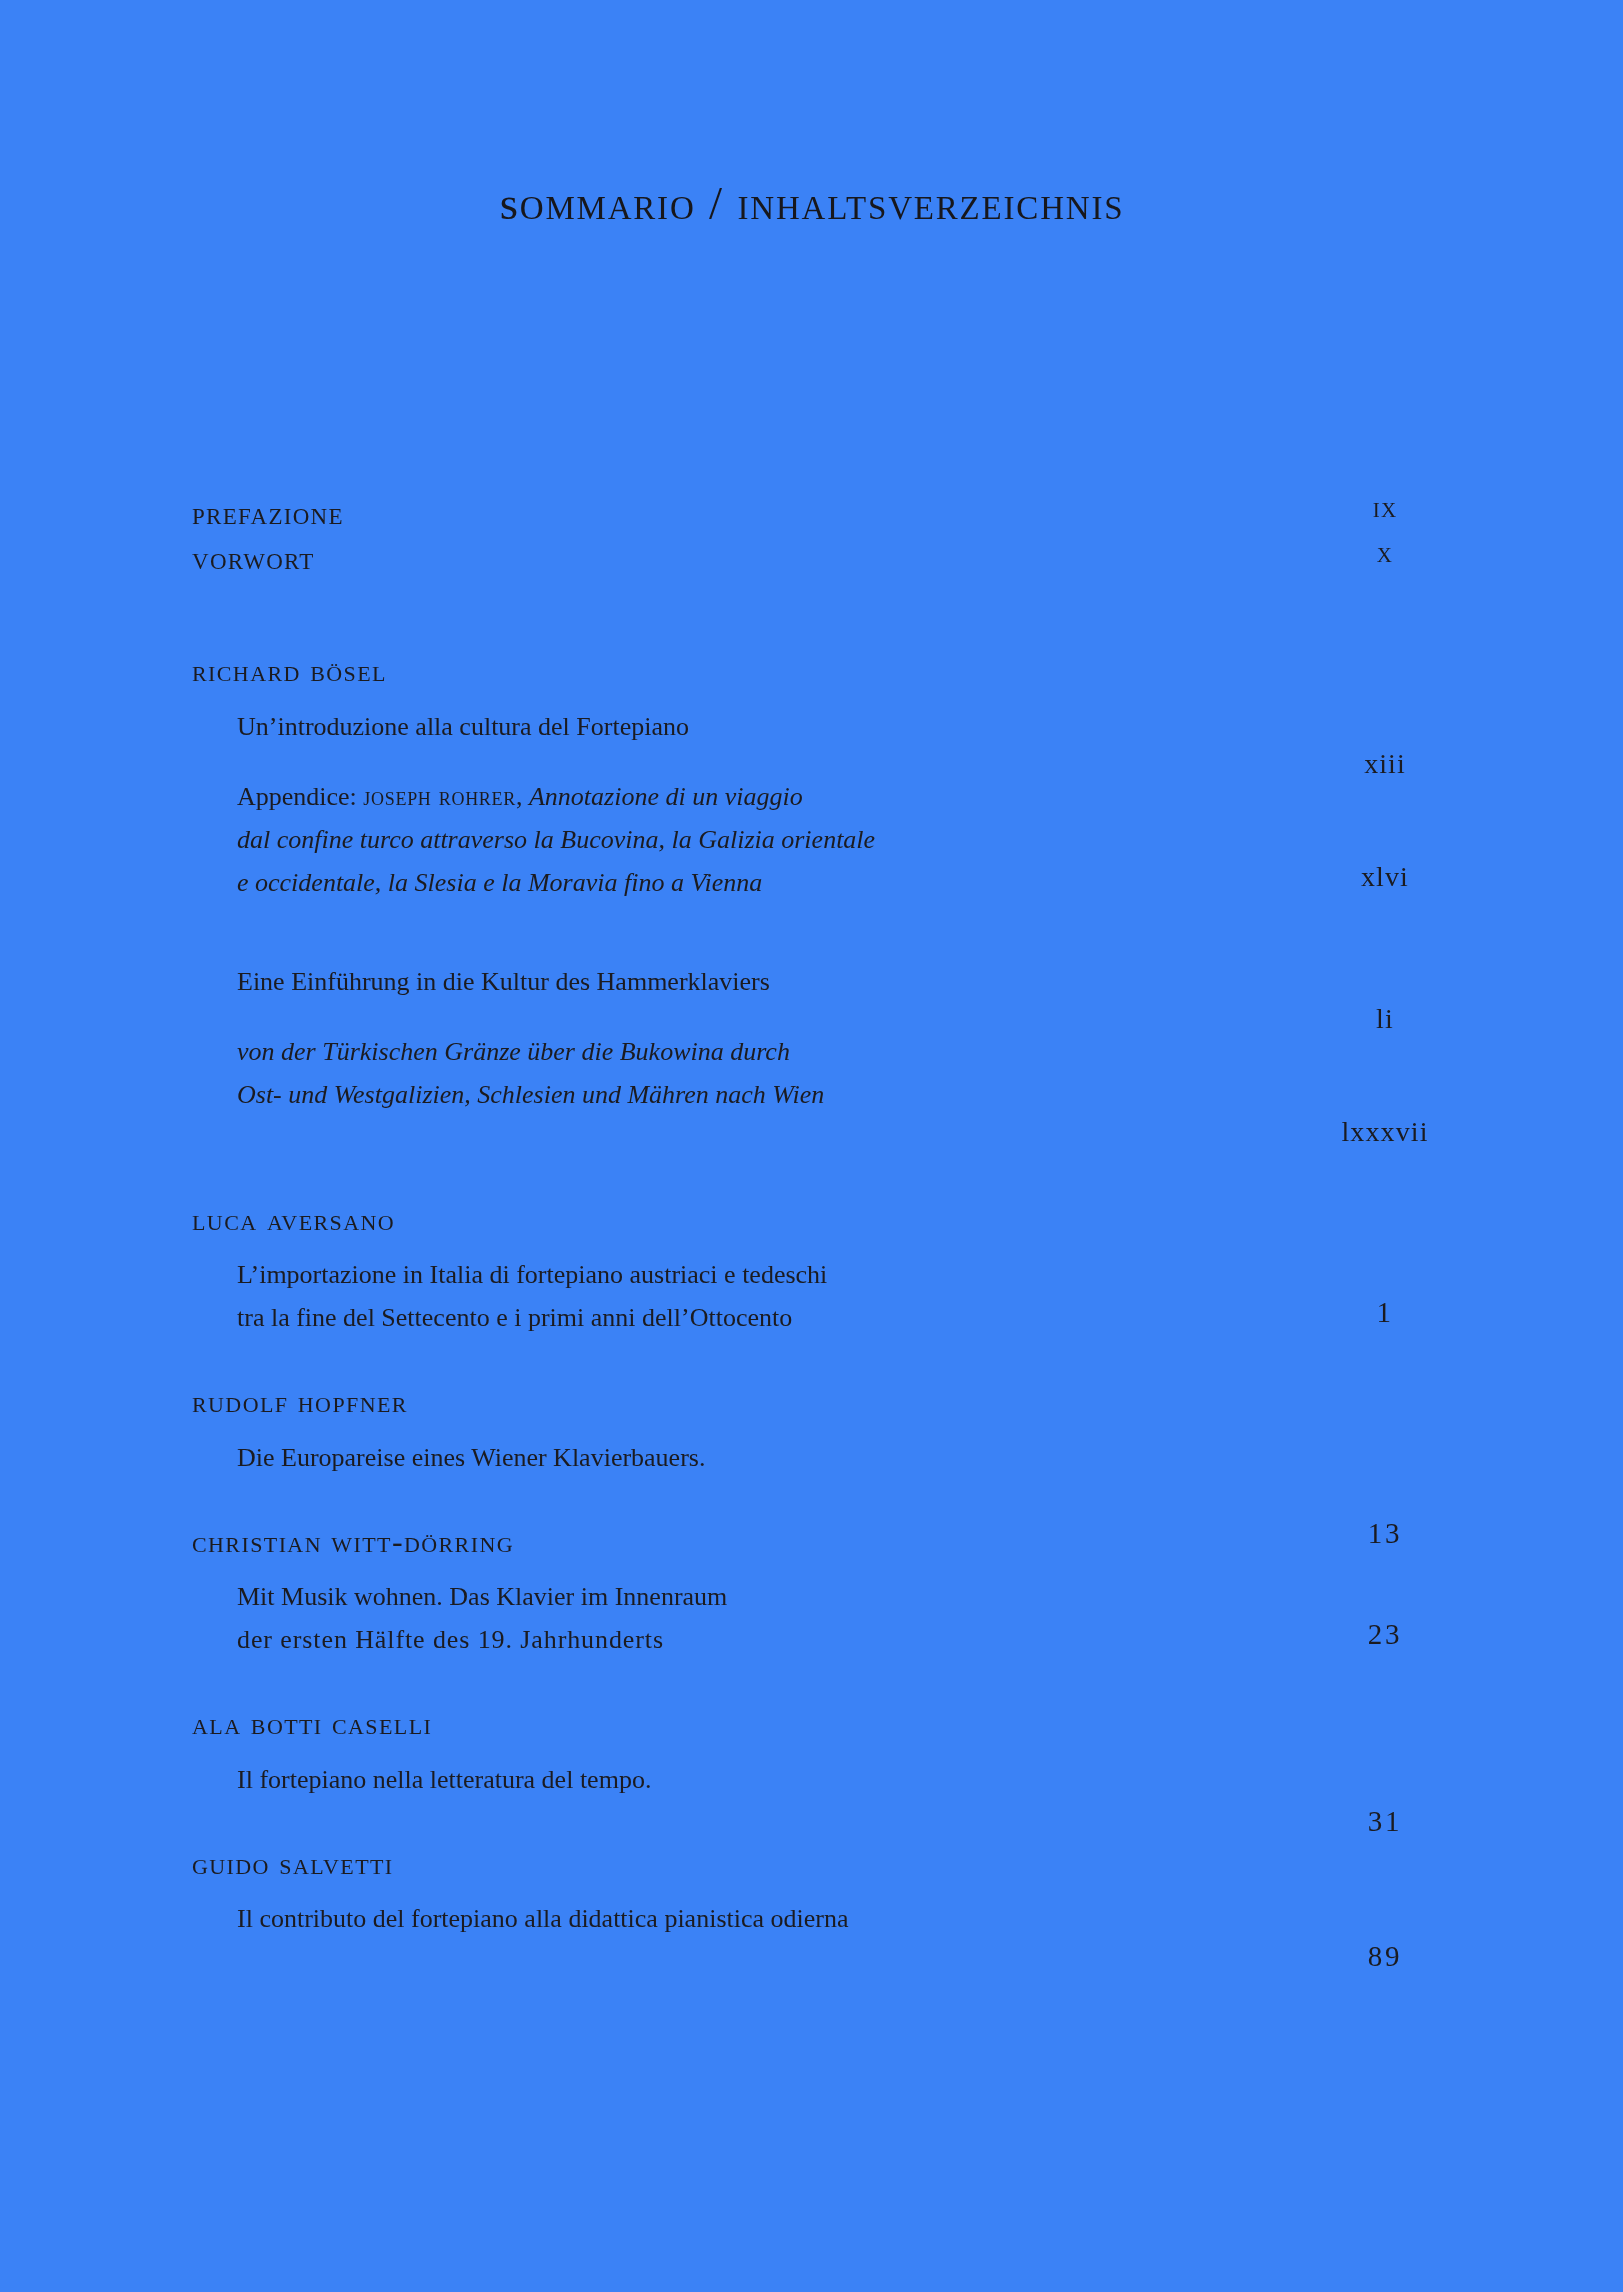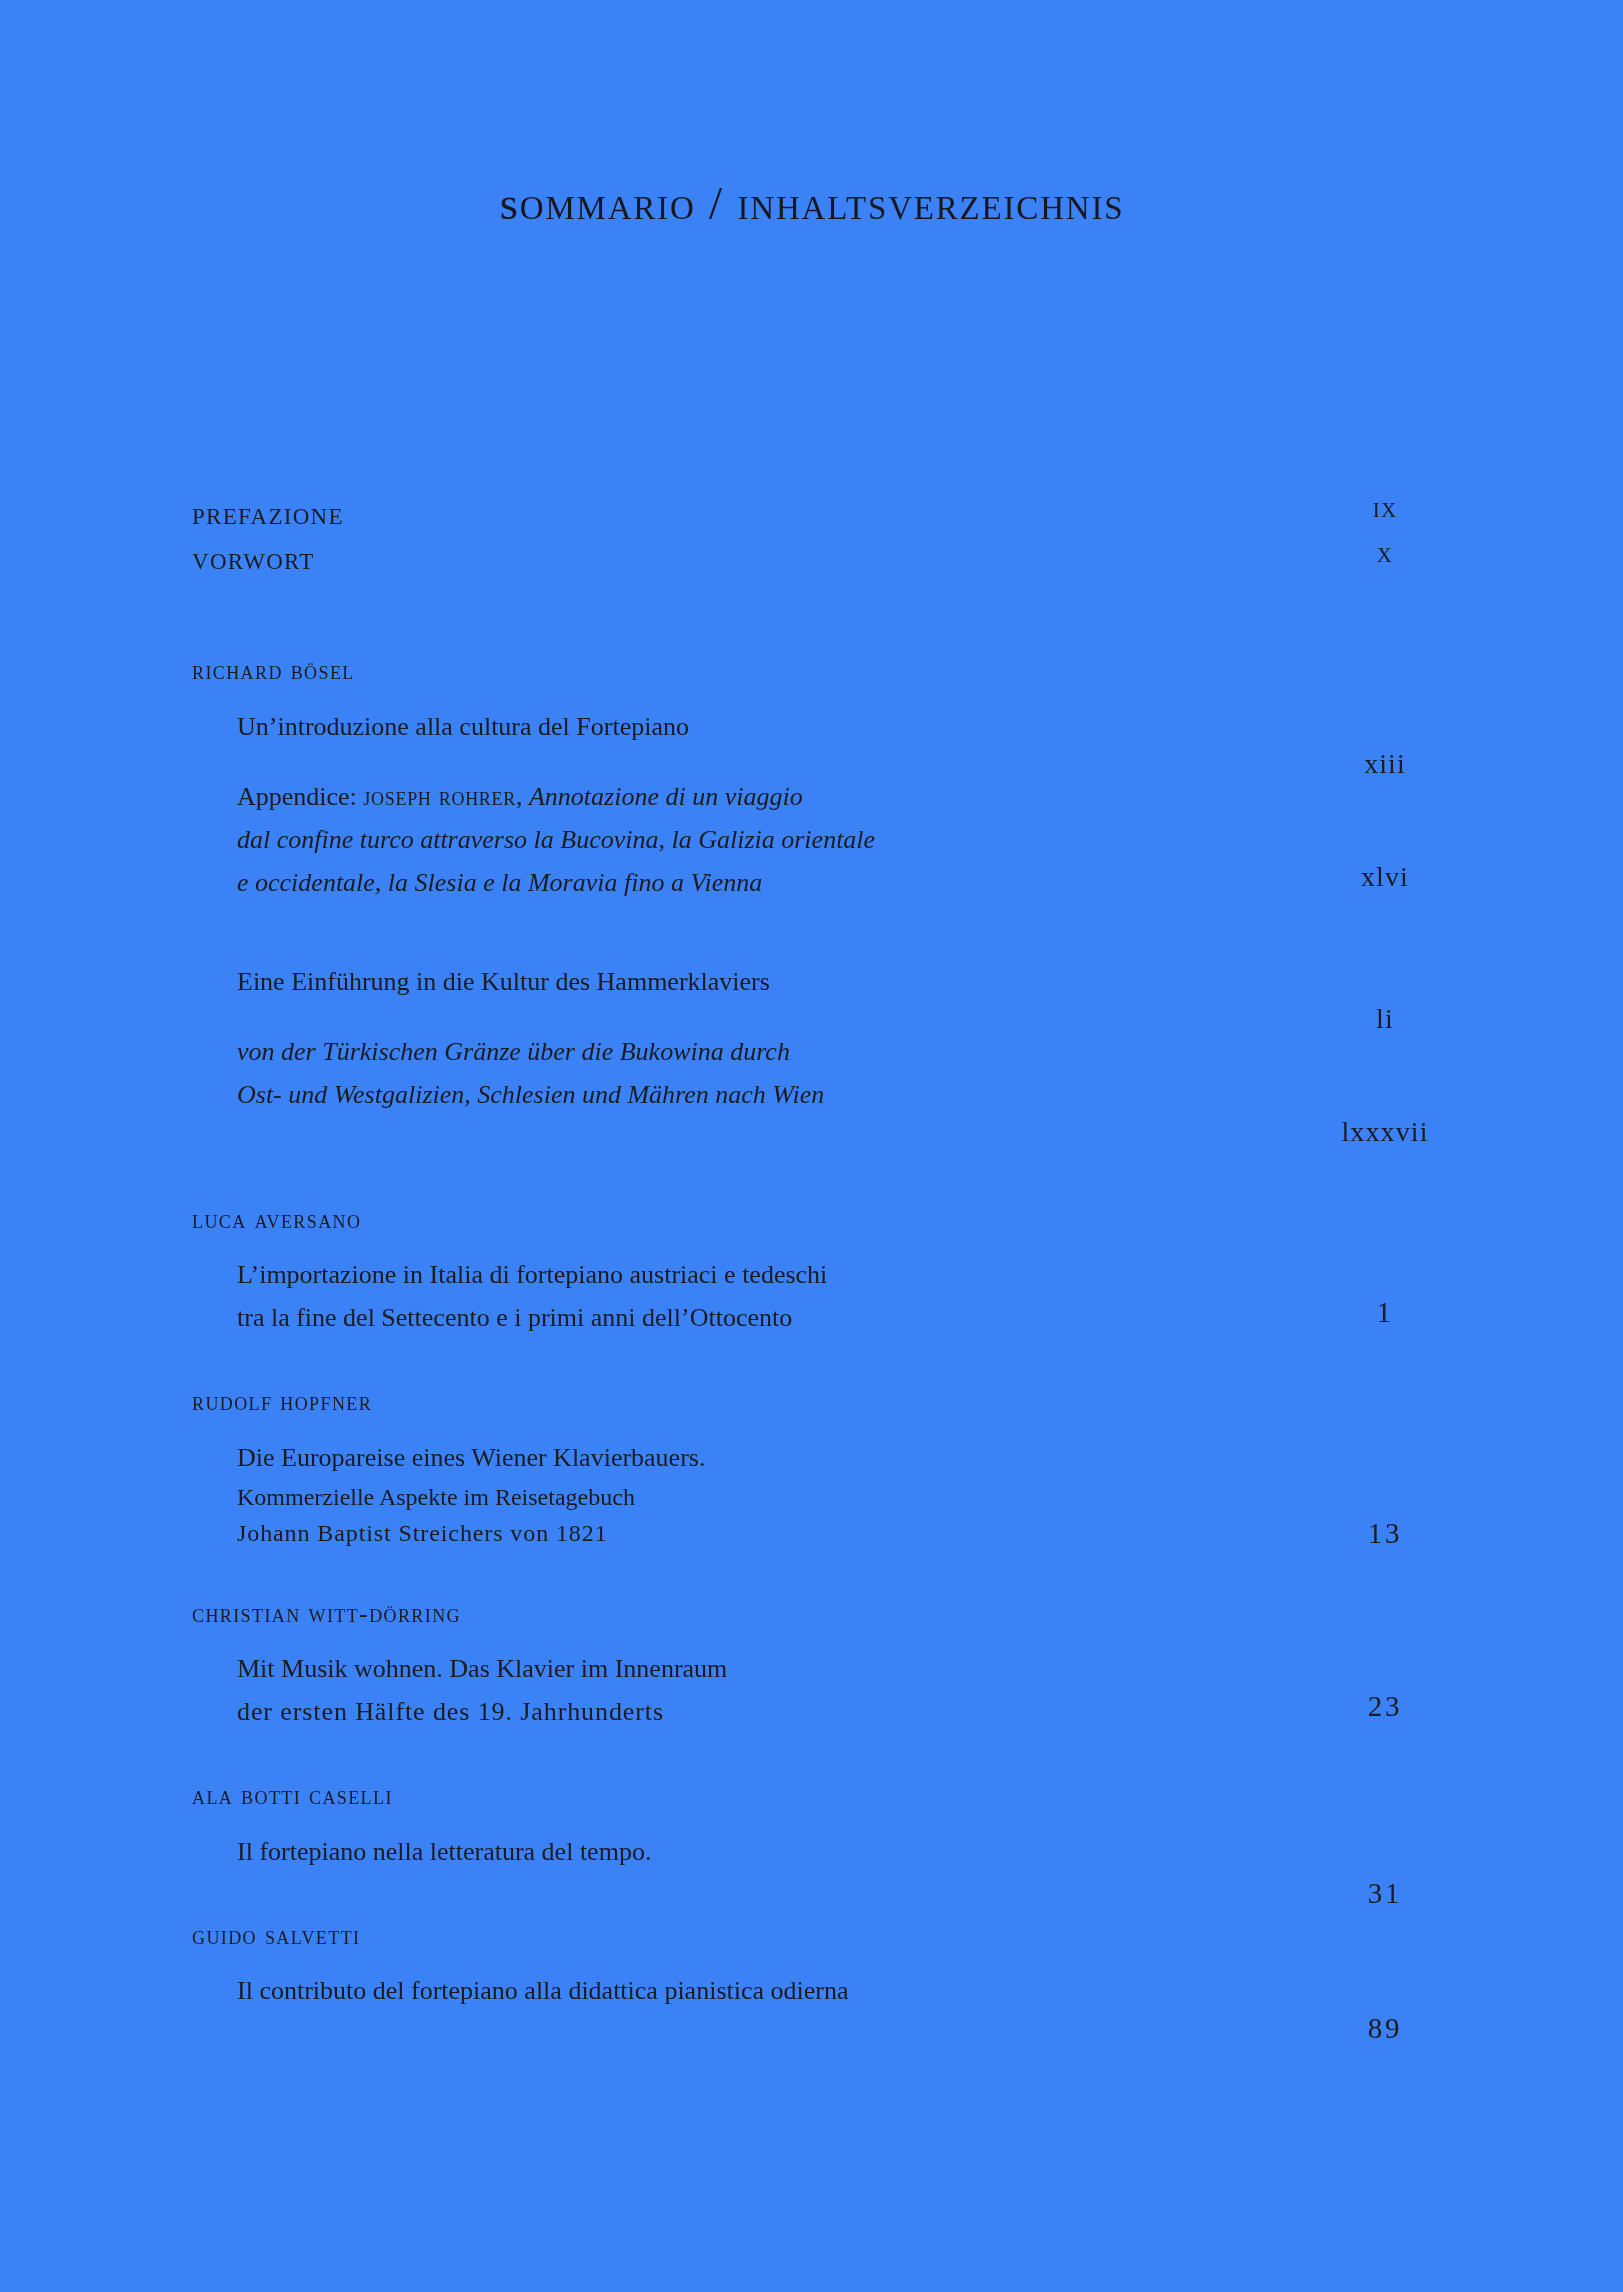--- a/index.html
+++ b/index.html
@@ -81,21 +81,21 @@
     line-height: 45px;
     white-space: nowrap;
     text-align: right;
   }
   .front-entry::first-letter { font-variant: normal; }
 
   
   .author {
     font-variant: small-caps;
     text-transform: lowercase;
-    font-size: 26px;
+    font-size: 32px;
     letter-spacing: 1.4px;
     line-height: 43px;
     white-space: nowrap;
   }
   .author::first-letter { font-variant: normal; }
 
   
   .title-block {
     margin-left: 45px;
     font-size: 26px;
@@ -206,24 +206,20 @@
     <div class="sp-46"></div>
 
     <div class="row">
       <span class="author">Rudolf Hopfner</span>
     </div>
     <div class="sp-14"></div>
     <div class="row">
       <div class="title-block">
         <span class="ln">Die Europareise eines Wiener Klavierbauers.</span>
       </div>
-      <div class="sub-block">
-        <span class="ln">Kommerzielle Aspekte im Reisetagebuch</span>
-        <span class="ln num-os">Johann Baptist Streichers von 1821</span>
-      </div>
       <span class="pageno arabic" style="top:81px">13</span>
     </div>
 
     <div class="sp-46"></div>
 
     <div class="row">
       <span class="author">Christian Witt-Dörring</span>
     </div>
     <div class="sp-14"></div>
     <div class="row">

